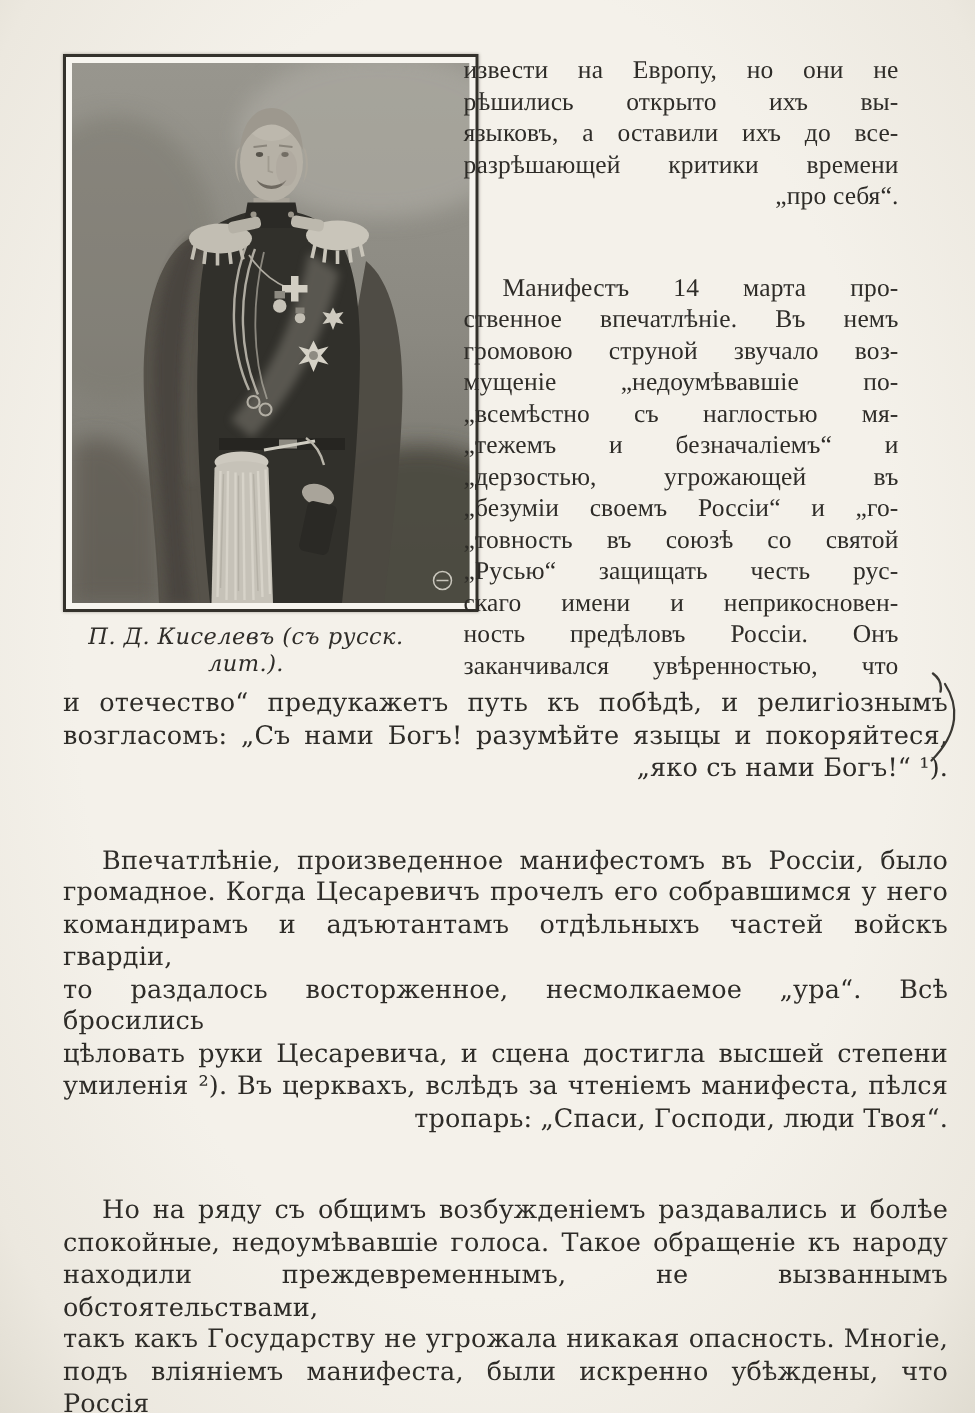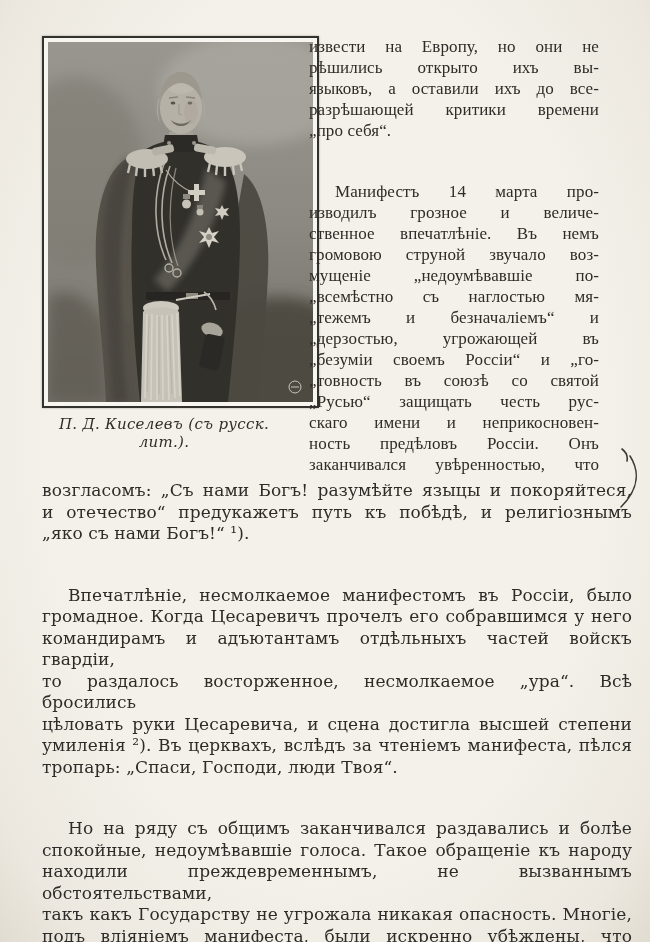--- a/index.html
+++ b/index.html
@@ -24,21 +24,21 @@
     box-sizing:border-box;width:277px;height:372px;
     border:2px solid #34322c;background:#f7f5ef;padding:4px;
     box-shadow:0 0 2px rgba(60,55,45,.4);
   }
   .portrait-frame svg{display:block;width:265px;height:360px;}
   .portrait-caption{
     margin-top:7px;text-align:center;font-style:italic;
     font-size:15px;letter-spacing:.3px;color:#2f2d29;
   }
   .text-column{width:290px;font-size:17px;line-height:21px;font-family:Liberation Serif, serif;}
-  .tline{white-space:nowrap;letter-spacing:.1px;}
+  .tline{white-space:nowrap;letter-spacing:.1px;text-align:right;}
   .text-column .tline,.full-text .tline{white-space:normal;}
   .just{text-align:justify;text-align-last:justify;-moz-text-align-last:justify;}
   .ind{text-indent:26px;margin-top:40px;}
   .full-text{width:590px;font-size:17px;line-height:21.5px;margin-top:5px;}
   .pen-mark{position:absolute;left:616px;top:448px;width:26px;height:62px;}
 </style>
 </head>
 <body>
 
 <div class="page">
@@ -156,53 +156,52 @@
       <figcaption class="portrait-caption">П. Д. Киселевъ (съ русск. лит.).</figcaption>
     </figure>
 
     <div class="text-column">
         <div class="tline just">извести на Европу, но они не</div>
         <div class="tline just">рѣшились открыто ихъ вы-</div>
         <div class="tline just">языковъ, а оставили ихъ до все-</div>
         <div class="tline just">разрѣшающей критики времени</div>
         <div class="tline">„про себя“.</div>
         <div class="tline just ind">Манифестъ 14 марта про-</div>
-        <div class="tline just">изводилъ грозное и величе-</div>
         <div class="tline just">ственное впечатлѣніе. Въ немъ</div>
         <div class="tline just">громовою струной звучало воз-</div>
         <div class="tline just">мущеніе „недоумѣвавшіе по-</div>
         <div class="tline just">„всемѣстно съ наглостью мя-</div>
         <div class="tline just">„тежемъ и безначаліемъ“ и</div>
         <div class="tline just">„дерзостью, угрожающей въ</div>
         <div class="tline just">„безуміи своемъ Россіи“ и „го-</div>
         <div class="tline just">„товность въ союзѣ со святой</div>
         <div class="tline just">„Русью“ защищать честь рус-</div>
         <div class="tline just">скаго имени и неприкосновен-</div>
         <div class="tline just">ность предѣловъ Россіи. Онъ</div>
         <div class="tline just">заканчивался увѣренностью, что</div>
       </div>
   </div>
 
   <div class="full-text">
     <div>
+        <div class="tline just">и отечество“ предукажетъ путь къ побѣдѣ, и религіознымъ</div>
         <div class="tline just">возгласомъ: „Съ нами Богъ! разумѣйте языцы и покоряйтеся,</div>
-        <div class="tline just">и отечество“ предукажетъ путь къ побѣдѣ, и религіознымъ</div>
         <div class="tline">„яко съ нами Богъ!“ ¹).</div>
       </div>
     <div>
-        <div class="tline just ind">Впечатлѣніе, несмолкаемое манифестомъ въ Россіи, было</div>
+        <div class="tline just ind">Впечатлѣніе, произведенное манифестомъ въ Россіи, было</div>
         <div class="tline just">громадное. Когда Цесаревичъ прочелъ его собравшимся у него</div>
         <div class="tline just">командирамъ и адъютантамъ отдѣльныхъ частей войскъ гвардіи,</div>
         <div class="tline just">то раздалось восторженное, несмолкаемое „ура“. Всѣ бросились</div>
         <div class="tline just">цѣловать руки Цесаревича, и сцена достигла высшей степени</div>
         <div class="tline just">умиленія ²). Въ церквахъ, вслѣдъ за чтеніемъ манифеста, пѣлся</div>
         <div class="tline">тропарь: „Спаси, Господи, люди Твоя“.</div>
       </div>
     <div>
-        <div class="tline just ind">Но на ряду съ общимъ заканчивался раздавались и болѣе</div>
+        <div class="tline just ind">Но на ряду съ общимъ возбужденіемъ раздавались и болѣе</div>
         <div class="tline just">спокойные, недоумѣвавшіе голоса. Такое обращеніе къ народу</div>
         <div class="tline just">находили преждевременнымъ, не вызваннымъ обстоятельствами,</div>
         <div class="tline just">такъ какъ Государству не угрожала никакая опасность. Многіе,</div>
         <div class="tline just">подъ вліяніемъ манифеста, были искренно убѣждены, что Россія</div>
         <div class="tline just">уже подверглась новому вторженію двунадесяти языковъ. Въ на-</div>
       </div>
   </div>
 
   <svg class="pen-mark" viewBox="0 0 26 62">
     <path d="M6,1 C10,4 12,8 11,13" stroke="#3a3833" stroke-width="1.6" fill="none" stroke-linecap="round"></path>

